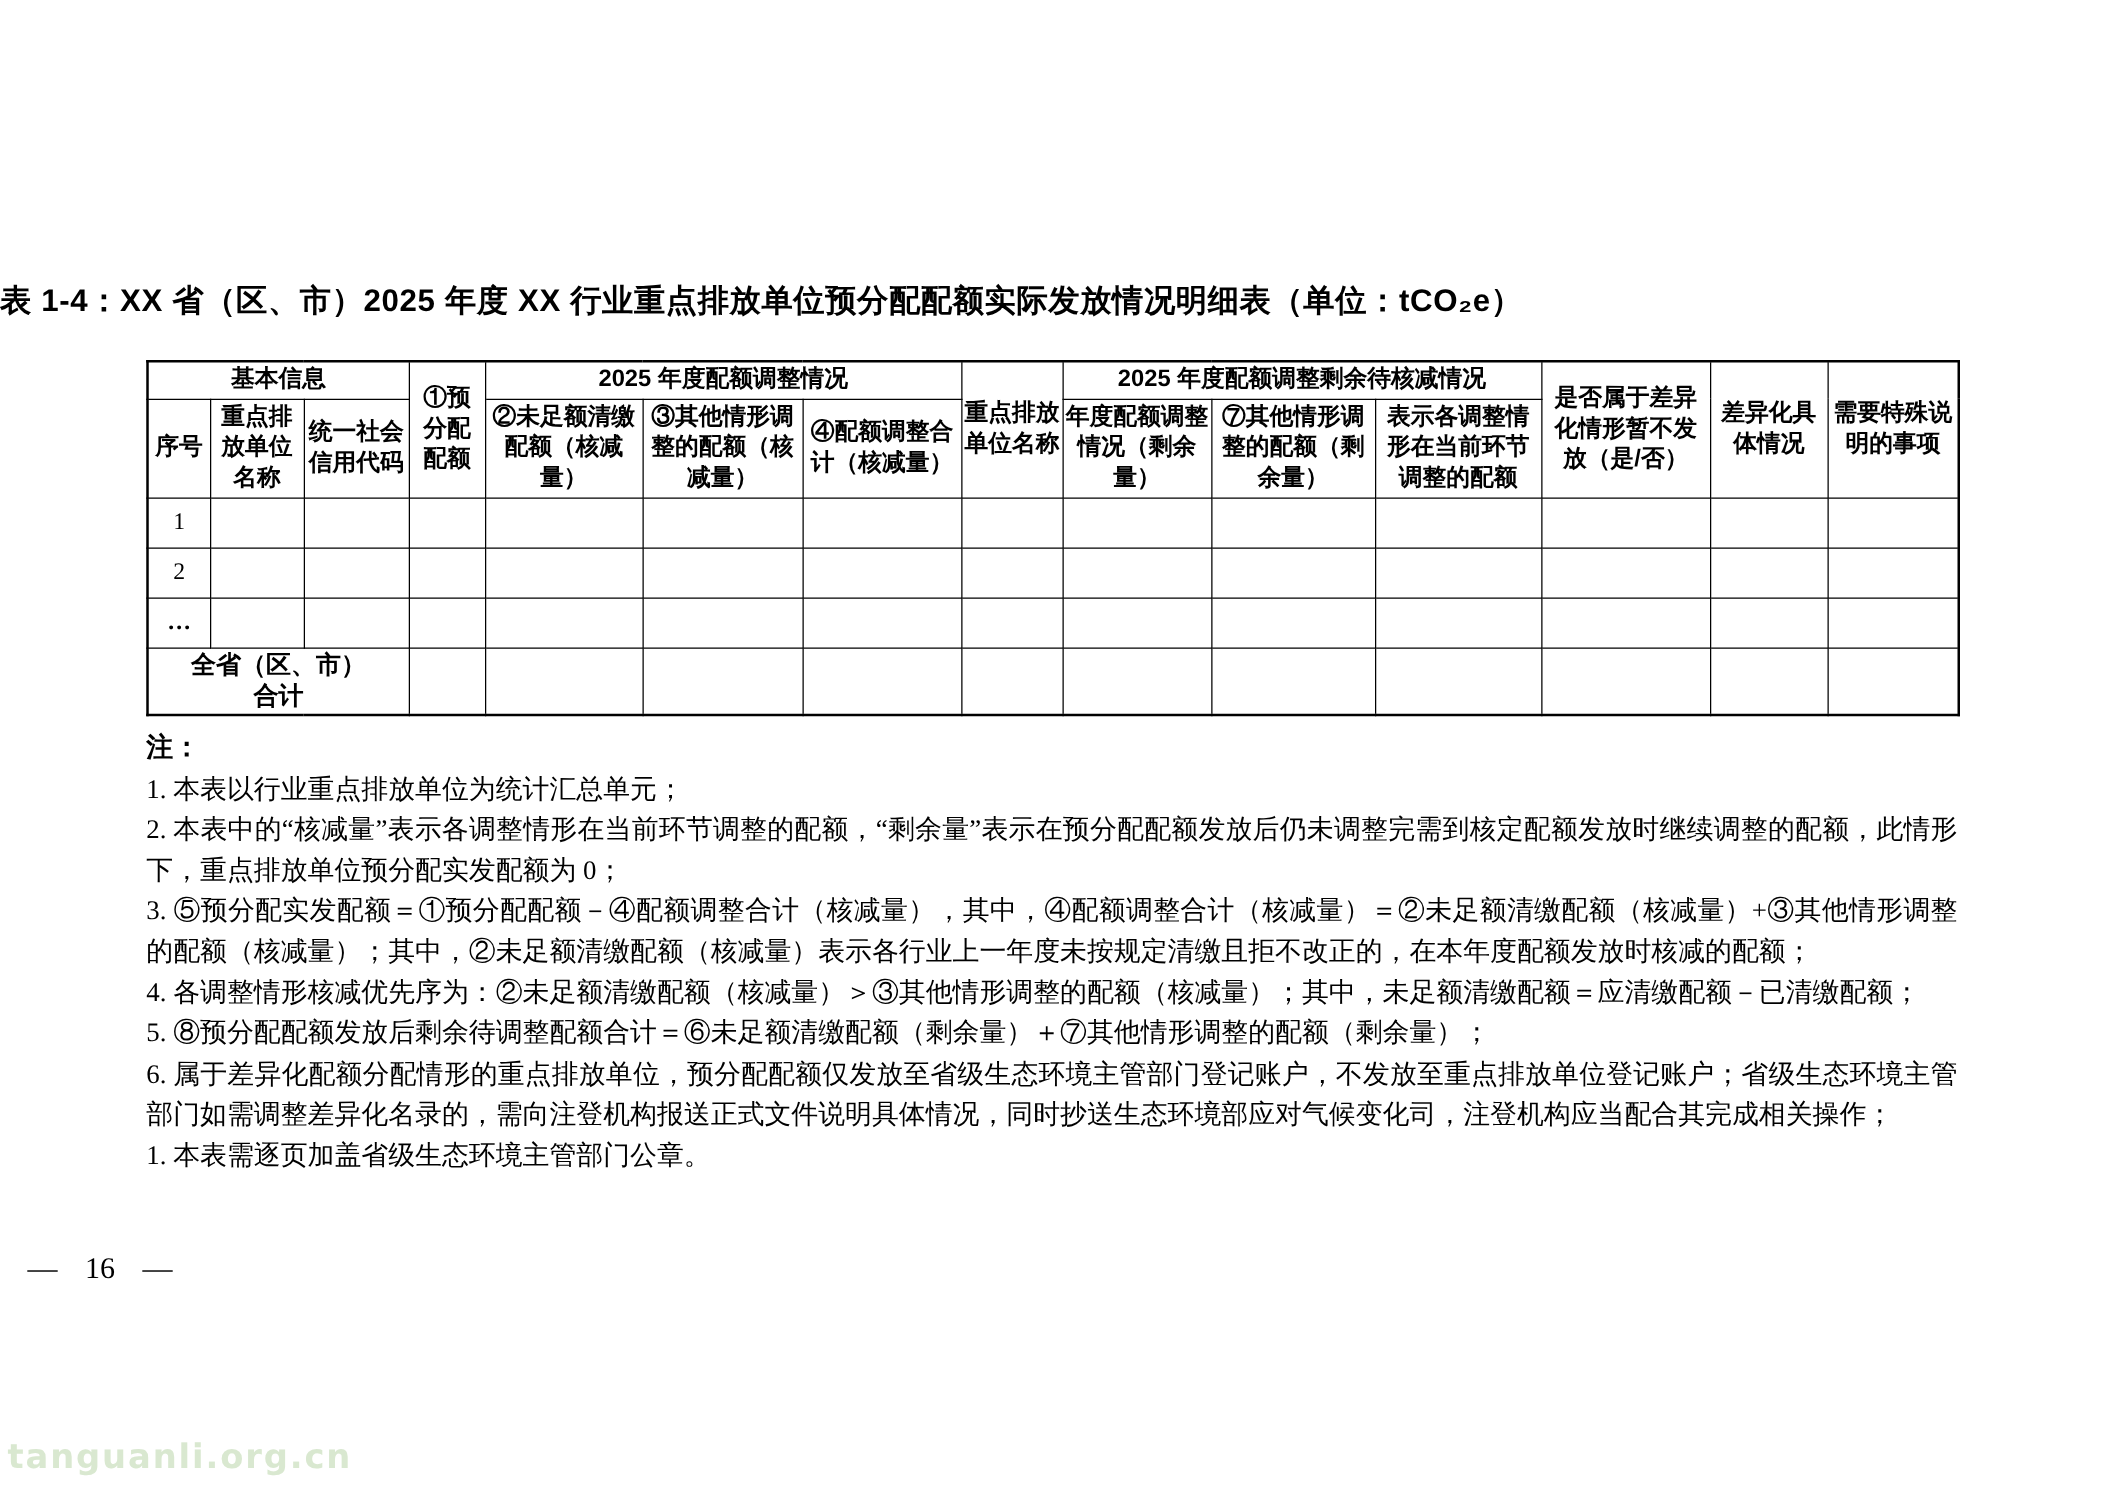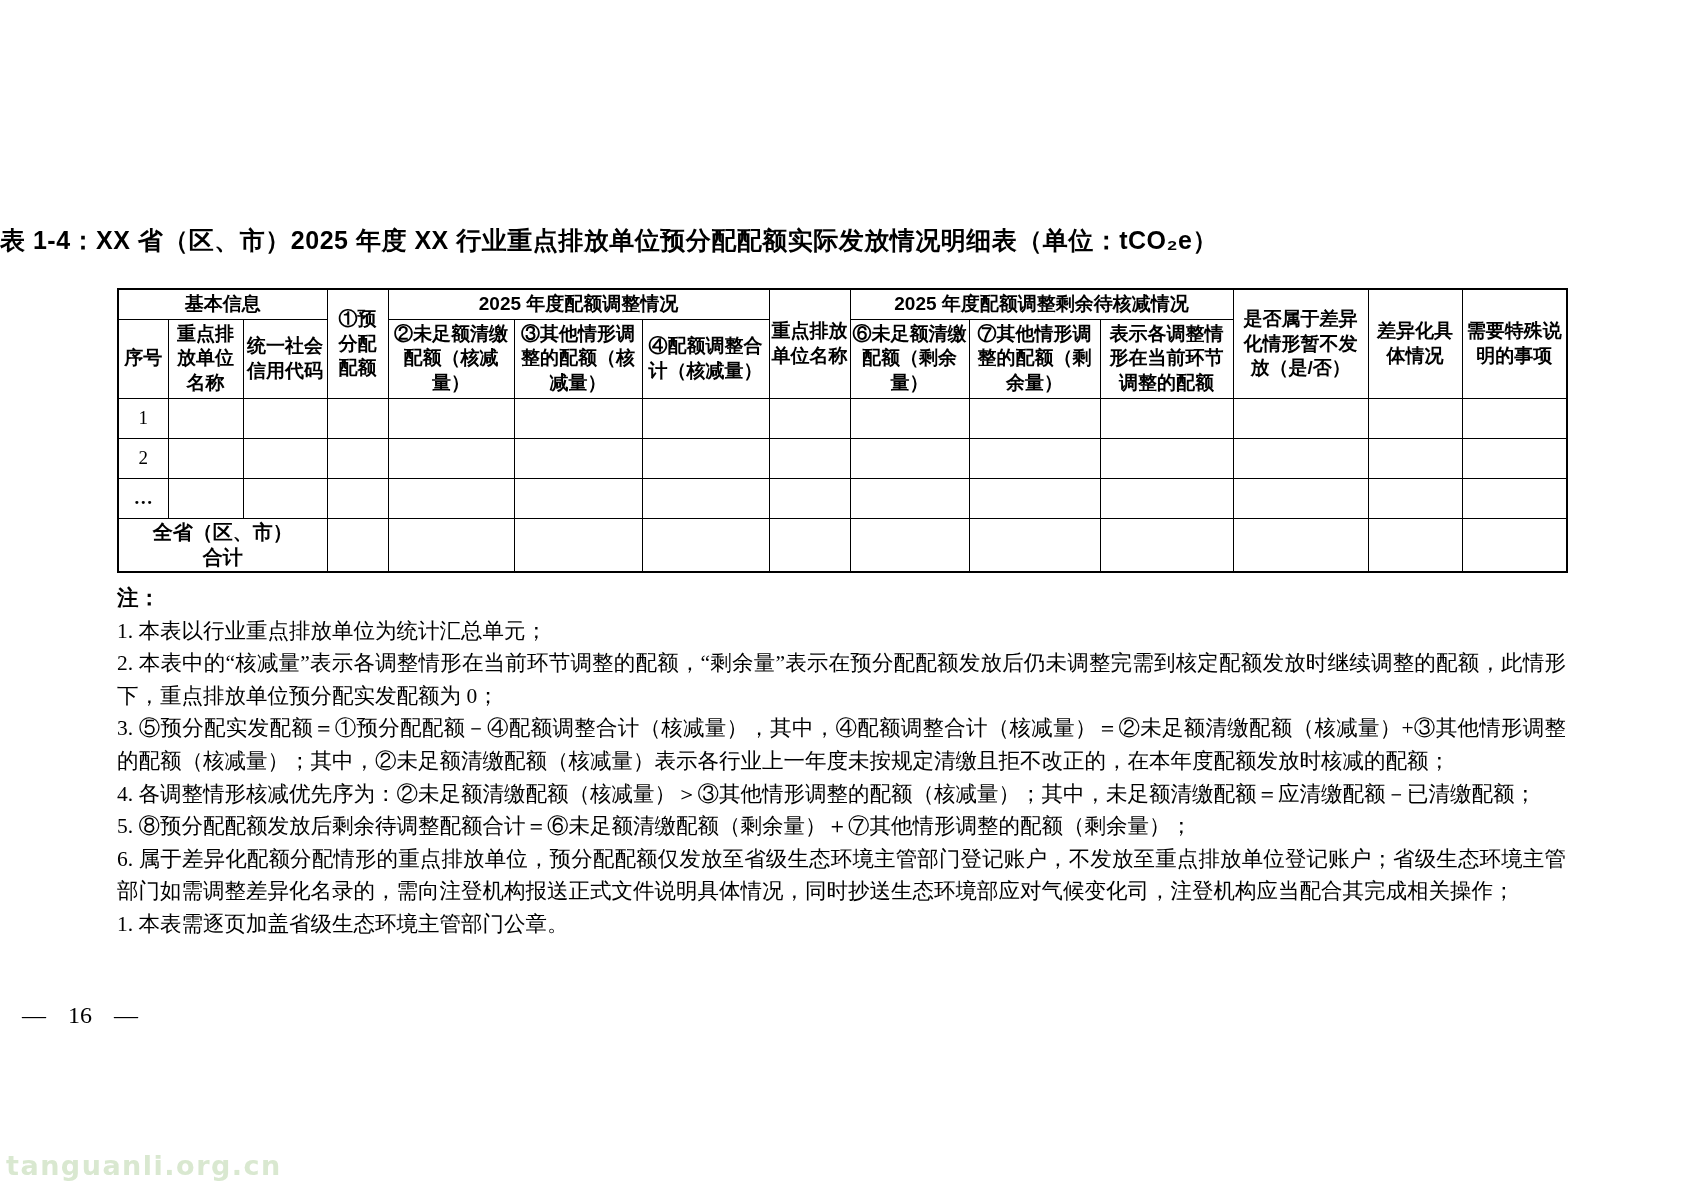--- a/index.html
+++ b/index.html
@@ -140,21 +140,21 @@
         <th rowspan="2">差异化具体情况</th>
         <th rowspan="2">需要特殊说明的事项</th>
       </tr>
       <tr class="hdr2">
         <th>序号</th>
         <th>重点排放单位名称</th>
         <th>统一社会信用代码</th>
         <th>②未足额清缴配额（核减量）</th>
         <th>③其他情形调整的配额（核减量）</th>
         <th>④配额调整合计（核减量）</th>
-        <th>⑥未足额清缴配额（剩余量）</th>
+        <th>年度配额调整情况（剩余量）</th>
         <th>⑦其他情形调整的配额（剩余量）</th>
         <th>表示各调整情形在当前环节调整的配额</th>
       </tr>
       <tr class="datarow">
         <td class="rowlabel">1</td>
         <td></td>
             <td></td>
         <td></td>
             <td></td>
         <td></td>

